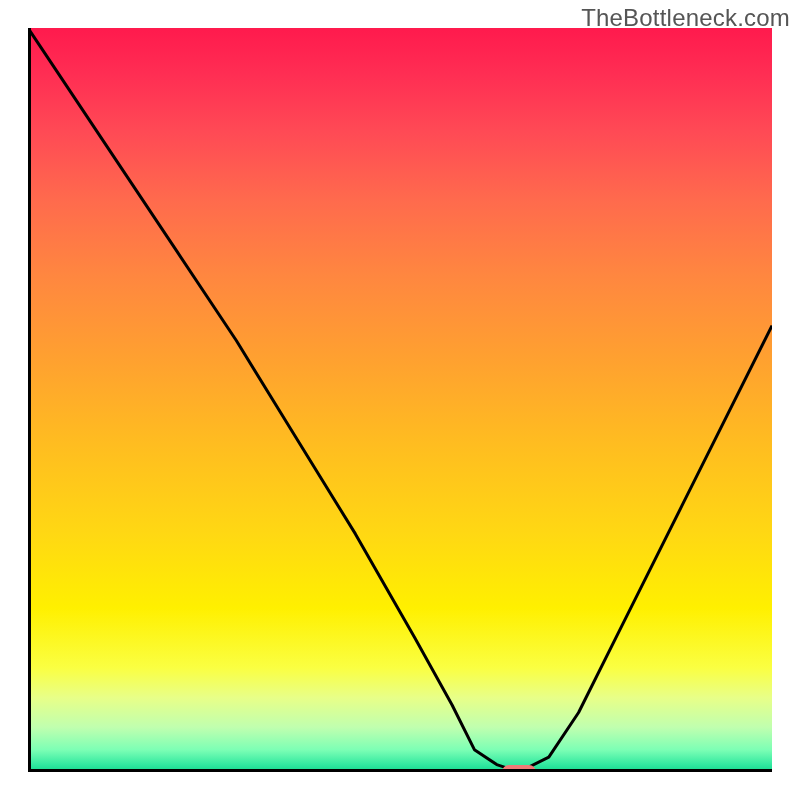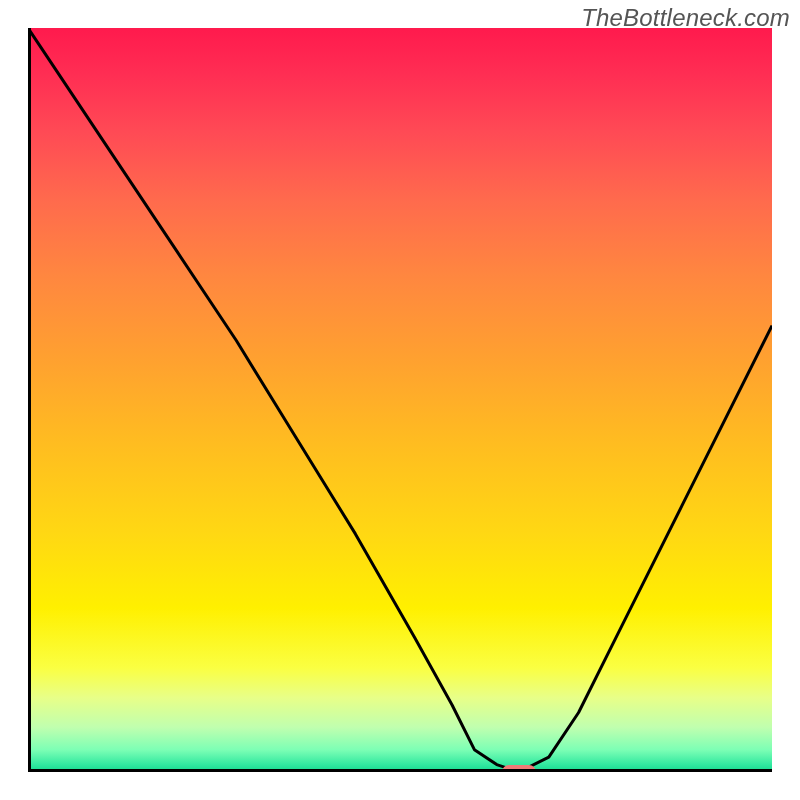--- a/index.html
+++ b/index.html
@@ -2,21 +2,20 @@
 <html><head>
 <meta charset="utf-8">
 <style>
   * { margin: 0; padding: 0; box-sizing: border-box; }
   html, body { width: 800px; height: 800px; overflow: hidden; background: #fff; }
 
   .chart-container {
     position: relative;
     width: 800px;
     height: 800px;
-    font-style: italic;
   }
 
   .watermark {
     position: absolute;
     top: 4px;
     right: 10px;
     font-family: Arial, Helvetica, sans-serif;
     font-size: 24px;
     color: #555;
     font-weight: 500;

